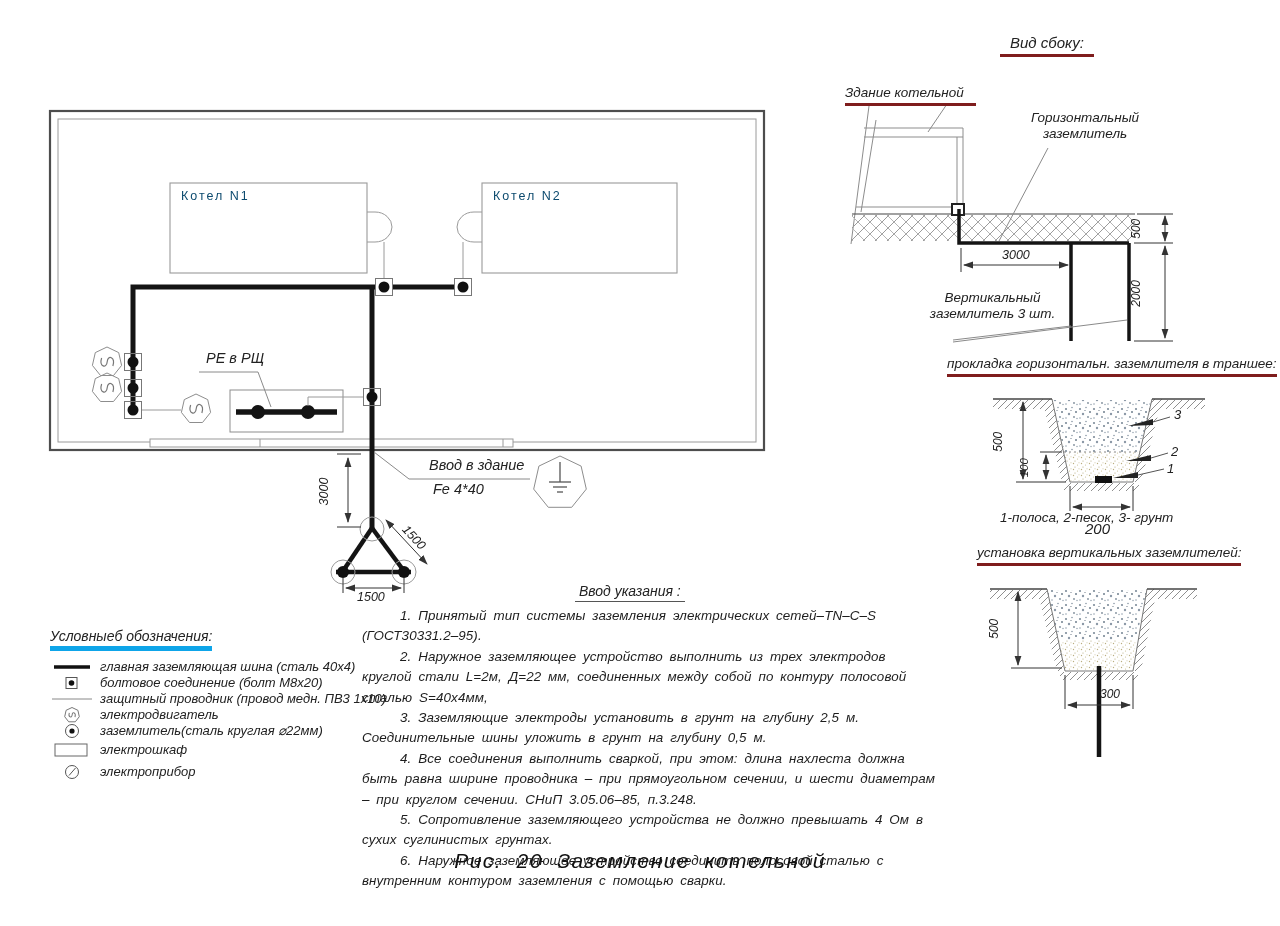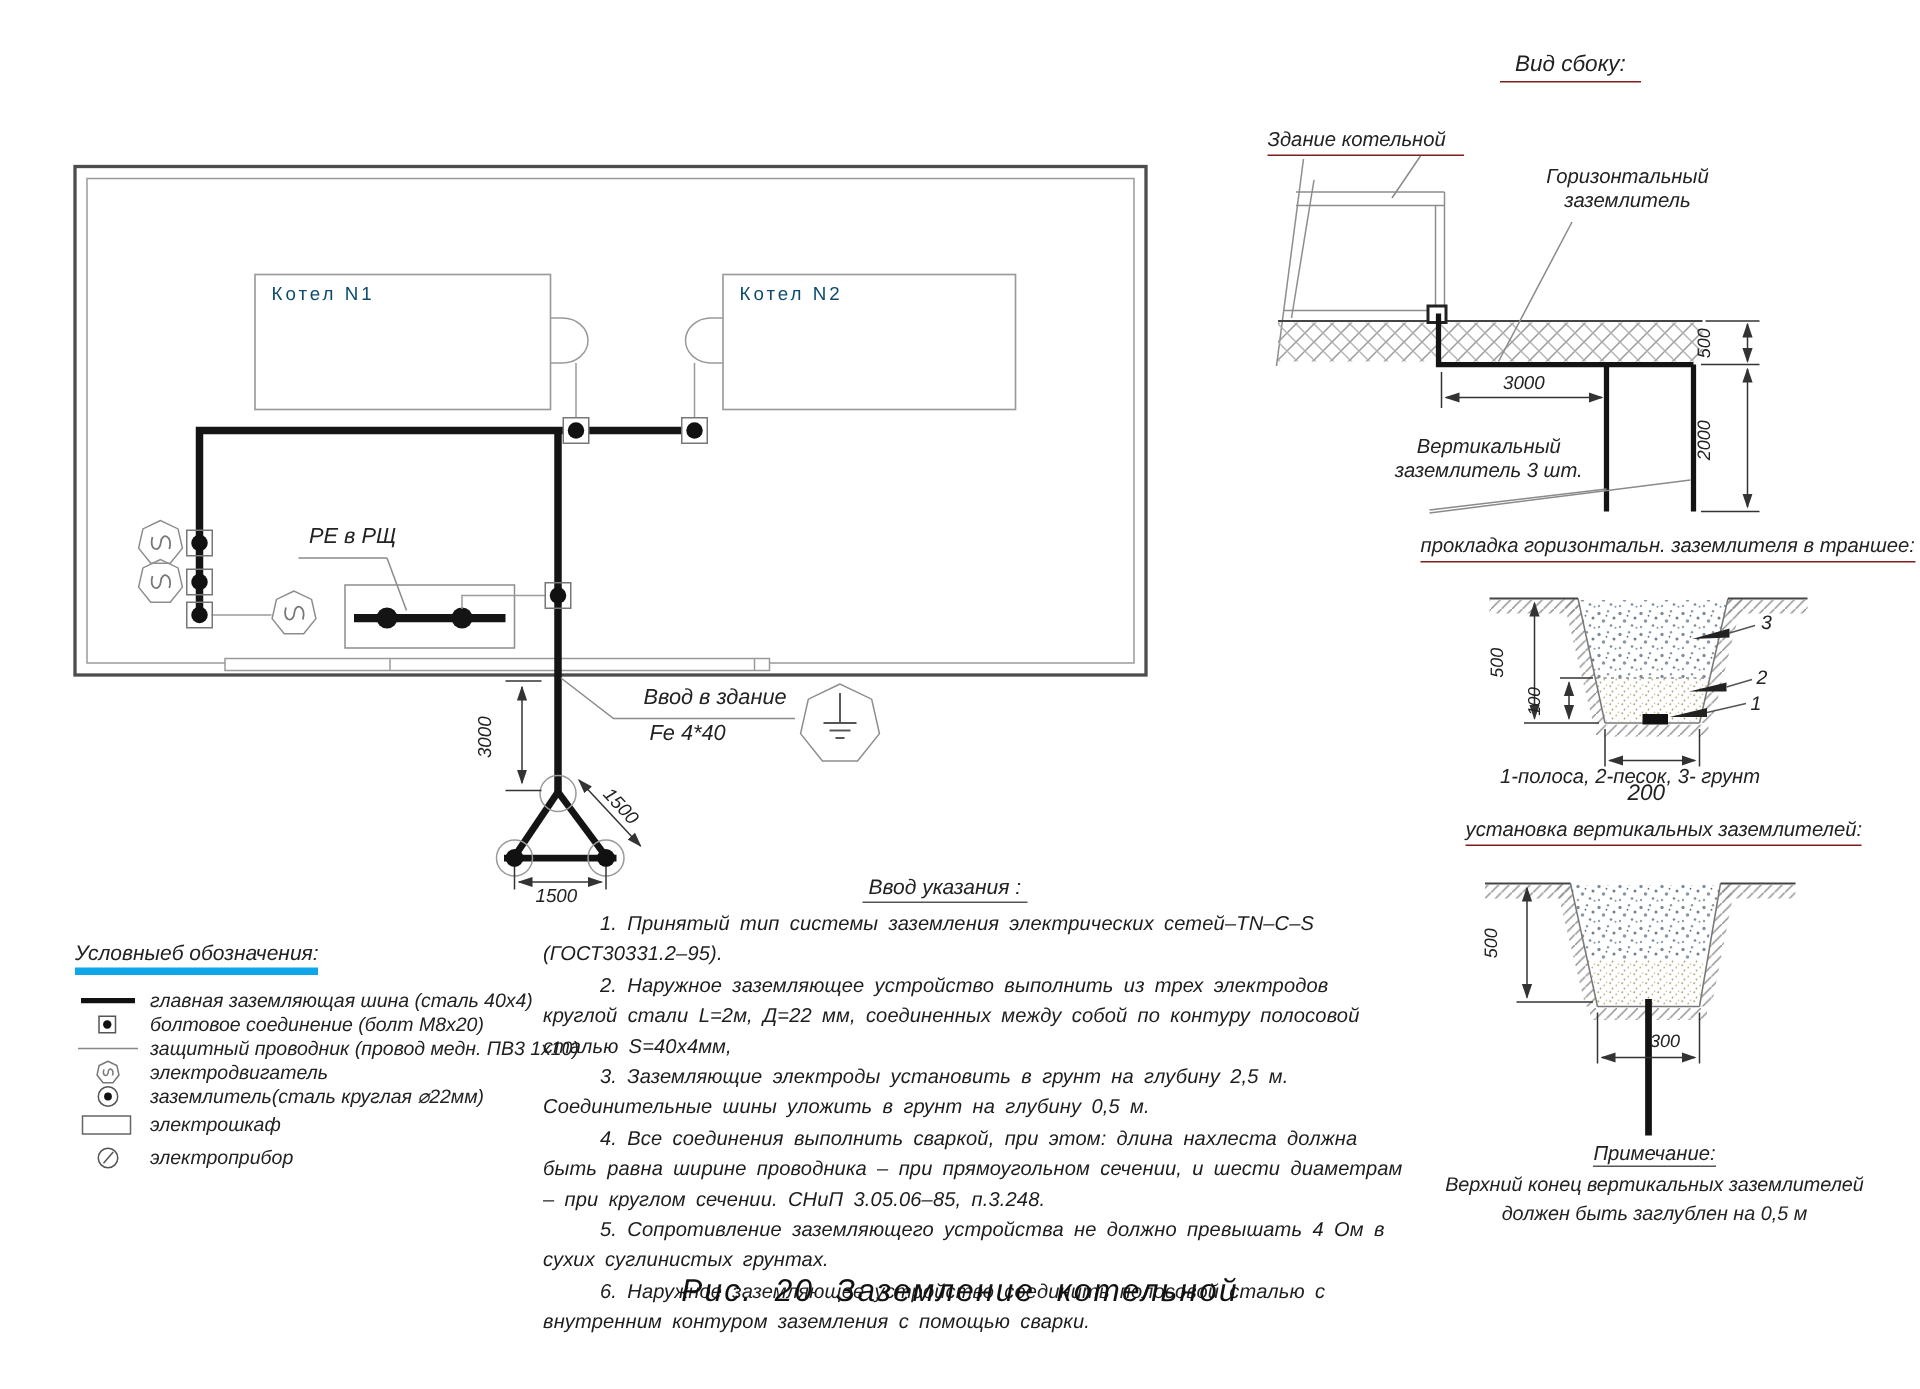--- a/index.html
+++ b/index.html
@@ -1,21 +1,21 @@
 <!DOCTYPE html>
 <html><head>
 <meta charset="utf-8">
 <style>
   html,body{margin:0;padding:0;background:#fff;}
   #canvas{position:relative;width:1280px;height:926px;background:#fff;overflow:hidden;
           font-family:"Liberation Sans",sans-serif;}
   #linework{position:absolute;left:0;top:0;}
   .t{position:absolute;font-style:italic;color:#222;white-space:nowrap;line-height:1.15;}
   .gray{color:#0c4a6e;letter-spacing:2px;font-style:normal;}
-  .ul{border-bottom:1px solid #7f1d1d;padding-bottom:2px;display:inline-block;}
+  .ul{border-bottom:3px solid #7f1d1d;padding-bottom:2px;display:inline-block;}
   .v{transform:rotate(-90deg);transform-origin:left bottom;}
   .d47{transform:rotate(47deg);transform-origin:left bottom;}
   .ctr{text-align:center;}
   
   #legend{position:absolute;left:44px;top:627px;width:330px;}
   #legend .title{font-style:italic;font-size:14px;color:#222;border-bottom:5px solid #0ea5e9;
                  padding-bottom:2px;margin-left:6px;}
   #legend .rows{margin-top:14px;}
   .lrow{display:flex;align-items:center;margin-bottom:1px;height:15px;}
   .lsym{width:56px;flex:0 0 56px;display:flex;justify-content:center;align-items:center;}
@@ -305,25 +305,20 @@
 <div class="t" style="left:1085px;top:520px;font-size:15px;">200</div>
 <div class="t" style="left:1174px;top:408px;font-size:13px;">3</div>
 <div class="t" style="left:1171px;top:445px;font-size:13px;">2</div>
 <div class="t" style="left:1167px;top:462px;font-size:13px;">1</div>
 <div class="t" style="left:1000px;top:510px;font-size:13.5px;">1-полоса, 2-песок, 3- грунт</div>
 
 <div class="t" style="left:977px;top:545px;font-size:13.5px;"><span class="ul">установка вертикальных заземлителей:</span></div>
 <div class="t v" style="left:1002px;top:625px;font-size:12px;">500</div>
 <div class="t" style="left:1100px;top:688px;font-size:12px;">300</div>
 
-<div class="note-blk">
-  <div><span class="nt">Примечание:</span></div>
-  <div class="nl">Верхний конец вертикальных заземлителей</div>
-  <div class="nl">должен быть заглублен на 0,5 м</div>
-</div>
 
 <div id="legend">
   <span class="title">Условныеб обозначения:</span>
   <div class="rows">
     <div class="lrow">
       <span class="lsym">
             <svg width="44" height="10">
               <line x1="4" y1="5" x2="40" y2="5" stroke="#111" stroke-width="3.5"></line>
             </svg>
           </span>

